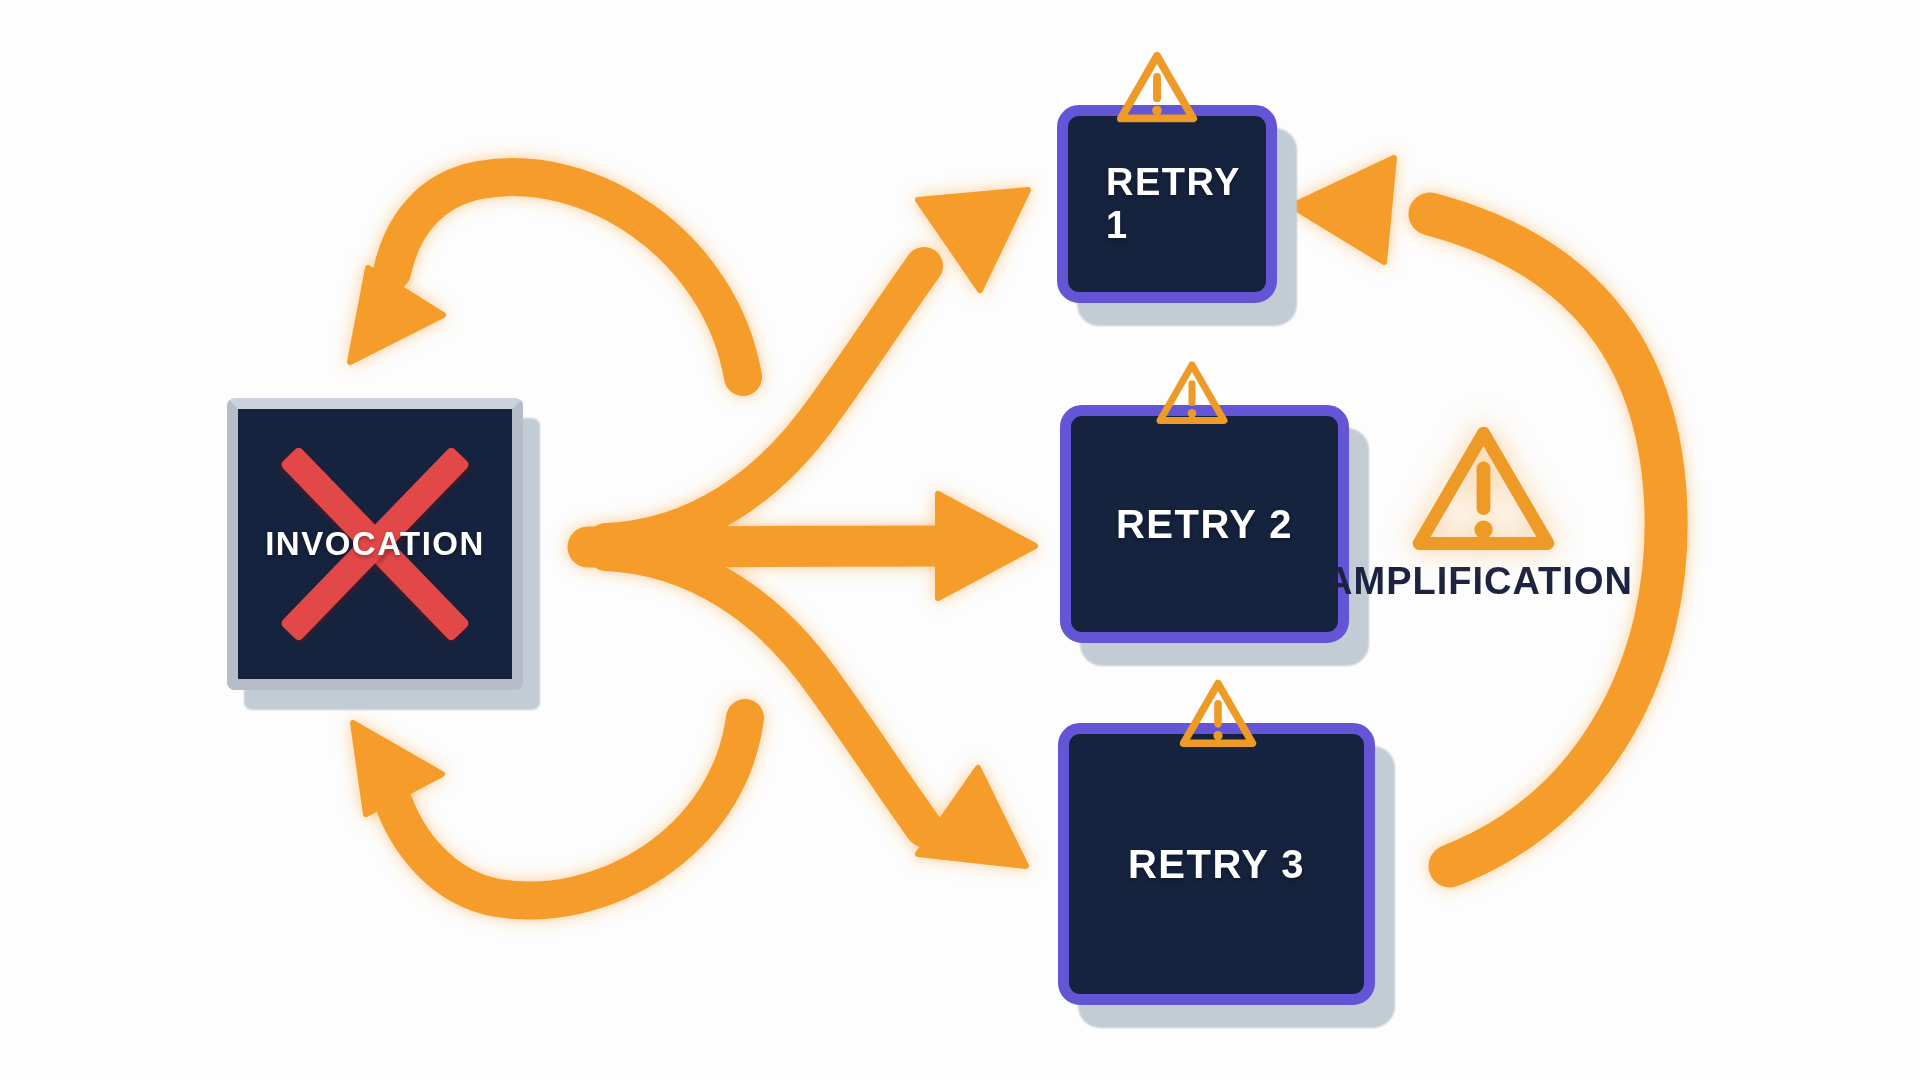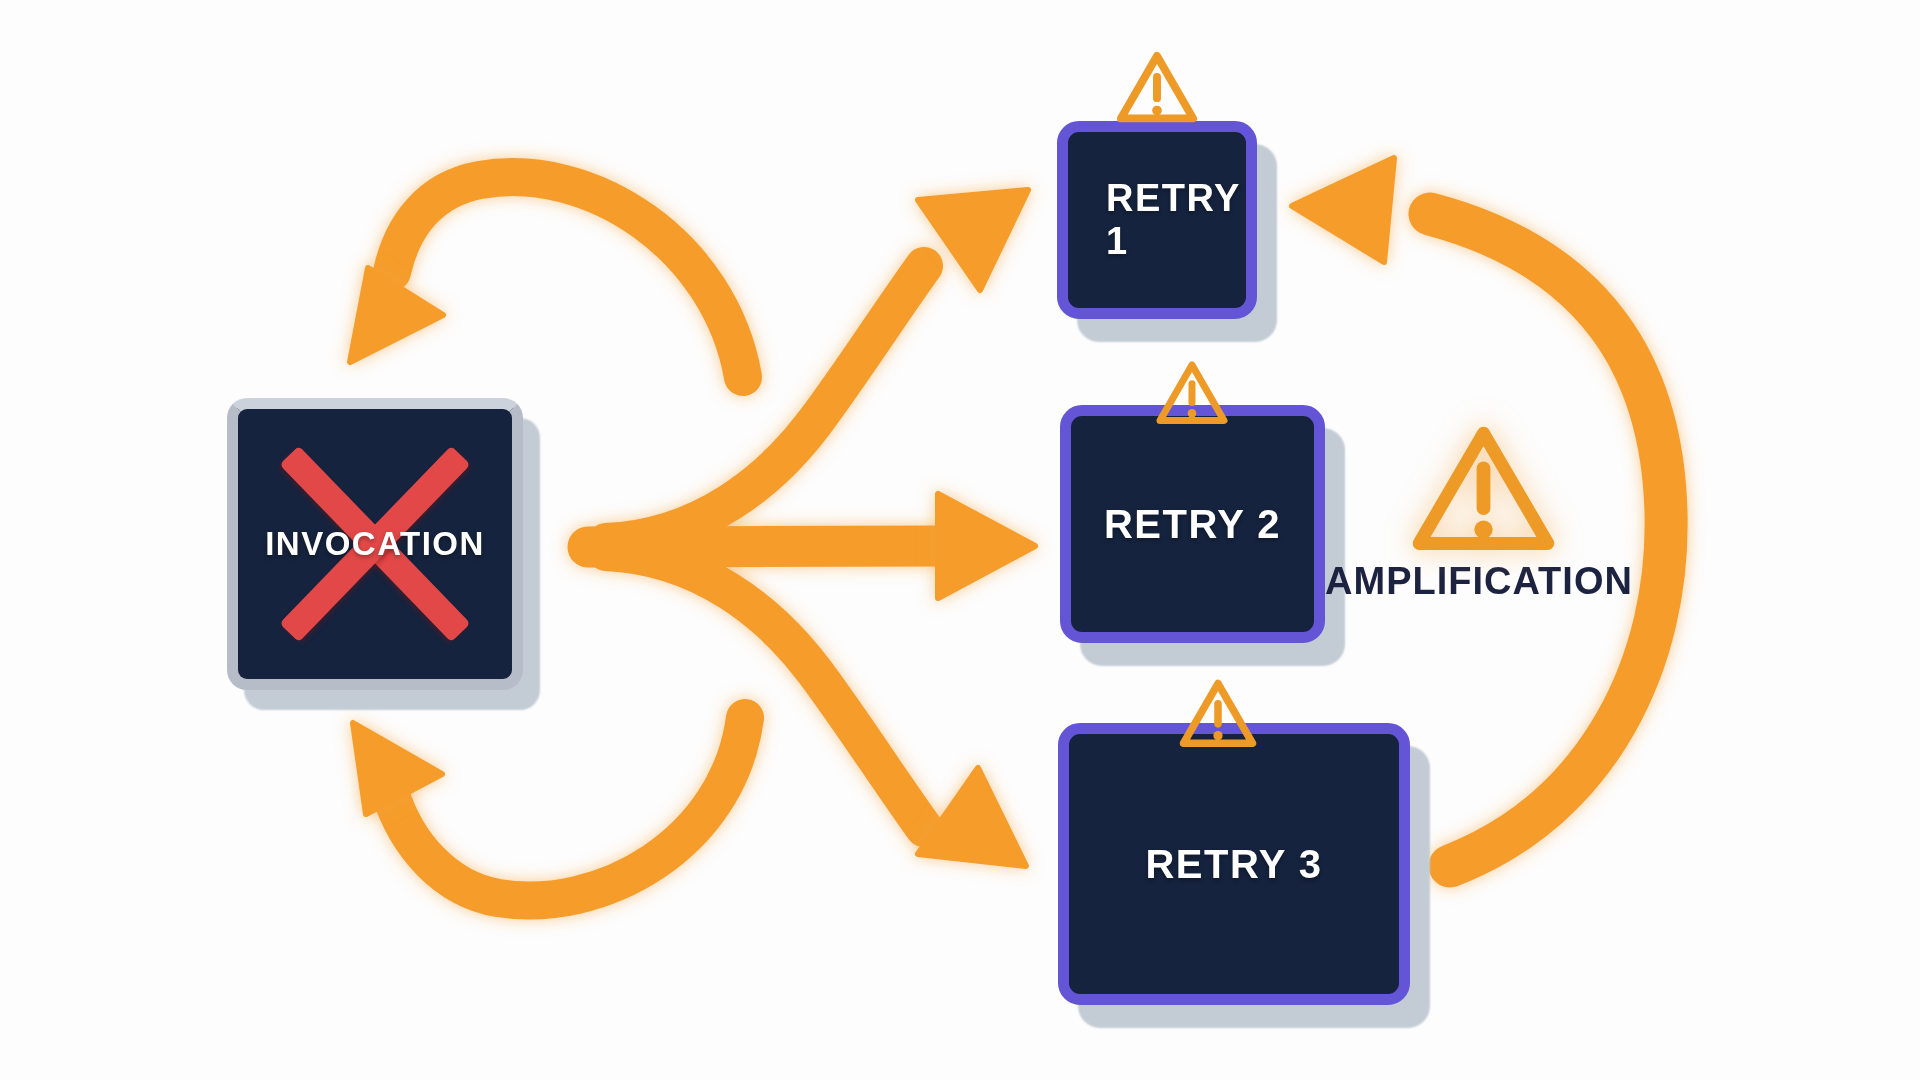--- a/index.html
+++ b/index.html
@@ -2,34 +2,34 @@
 <html style="--orange: #f59c2c; --orange_deep: #ee9a27; --navy: #16233e; --purple: #6355d6; --silver: #b6bdc8; --shadow: #c3ccd5; --red: #e24848; --text_light: #ffffff; --text_dark: #1c2340; --background: #fdfdfd;"><head>
 <meta charset="utf-8">
 <style>
   html,body{margin:0;padding:0;}
   body{font-family:"Liberation Sans",sans-serif;background:#fff;}
   .stage{position:relative;width:1920px;height:1080px;background:var(--background,#fdfdfd);overflow:hidden;}
   .arrows{position:absolute;left:0;top:0;z-index:1;}
   .node{position:absolute;box-sizing:border-box;display:flex;align-items:center;justify-content:center;z-index:2;}
   .node .label{position:relative;z-index:3;color:var(--text_light,#fff);font-weight:700;letter-spacing:1.5px;text-shadow:0 2px 4px rgba(0,0,0,.35);}
   .invocation{left:227px;top:398px;width:296px;height:292px;background:var(--navy,#16233e);
-    border:11px solid var(--silver,#b6bdc8);border-top-color:#ccd2db;border-radius:20px;
+    border:11px solid var(--silver,#b6bdc8);border-top-color:#ccd2db;border-radius:8px;
     box-shadow:17px 20px 2px var(--shadow,#c3ccd5);}
   .invocation .label{font-size:33px;}
   .xbar{position:absolute;left:50%;top:50%;width:247px;height:27px;border-radius:5px;
     background:var(--red,#e24848);box-shadow:0 3px 4px rgba(120,20,20,.35);z-index:2;}
   .xbar.a{transform:translate(-50%,-50%) rotate(46deg);}
   .xbar.b{transform:translate(-50%,-50%) rotate(-46deg);}
   .retry{background:var(--navy,#16233e);border:11px solid var(--purple,#6355d6);border-radius:22px;
     box-shadow:20px 23px 2px var(--shadow,#c3ccd5);}
-  .retry1{left:1057px;top:121px;width:200px;height:198px;padding-left:38px;}
+  .retry1{left:1057px;top:105px;width:220px;height:198px;padding-left:38px;}
   .retry1 .label{font-size:38px;}
-  .retry2{left:1060px;top:405px;width:265px;height:238px;}
+  .retry2{left:1060px;top:405px;width:289px;height:238px;}
   .retry2 .label{font-size:40px;}
-  .retry3{left:1058px;top:723px;width:352px;height:282px;text-align:center;}
+  .retry3{left:1058px;top:723px;width:317px;height:282px;text-align:center;}
   .retry3 .label{font-size:40px;}
   .warn{position:absolute;z-index:4;}
   .warn-1{left:1113px;top:48px;width:88px;}
   .warn-2{left:1153px;top:358px;width:78px;}
   .warn-3{left:1176px;top:676px;width:84px;}
   .warn-amp{left:1407px;top:421px;width:153px;filter:drop-shadow(0 0 14px rgba(246,163,58,.55));}
   .amp-label{position:absolute;left:1299px;top:560px;width:360px;text-align:center;z-index:2;
     color:var(--text_dark,#1c2340);font-size:38px;font-weight:700;letter-spacing:1px;}
 </style>
 </head>

